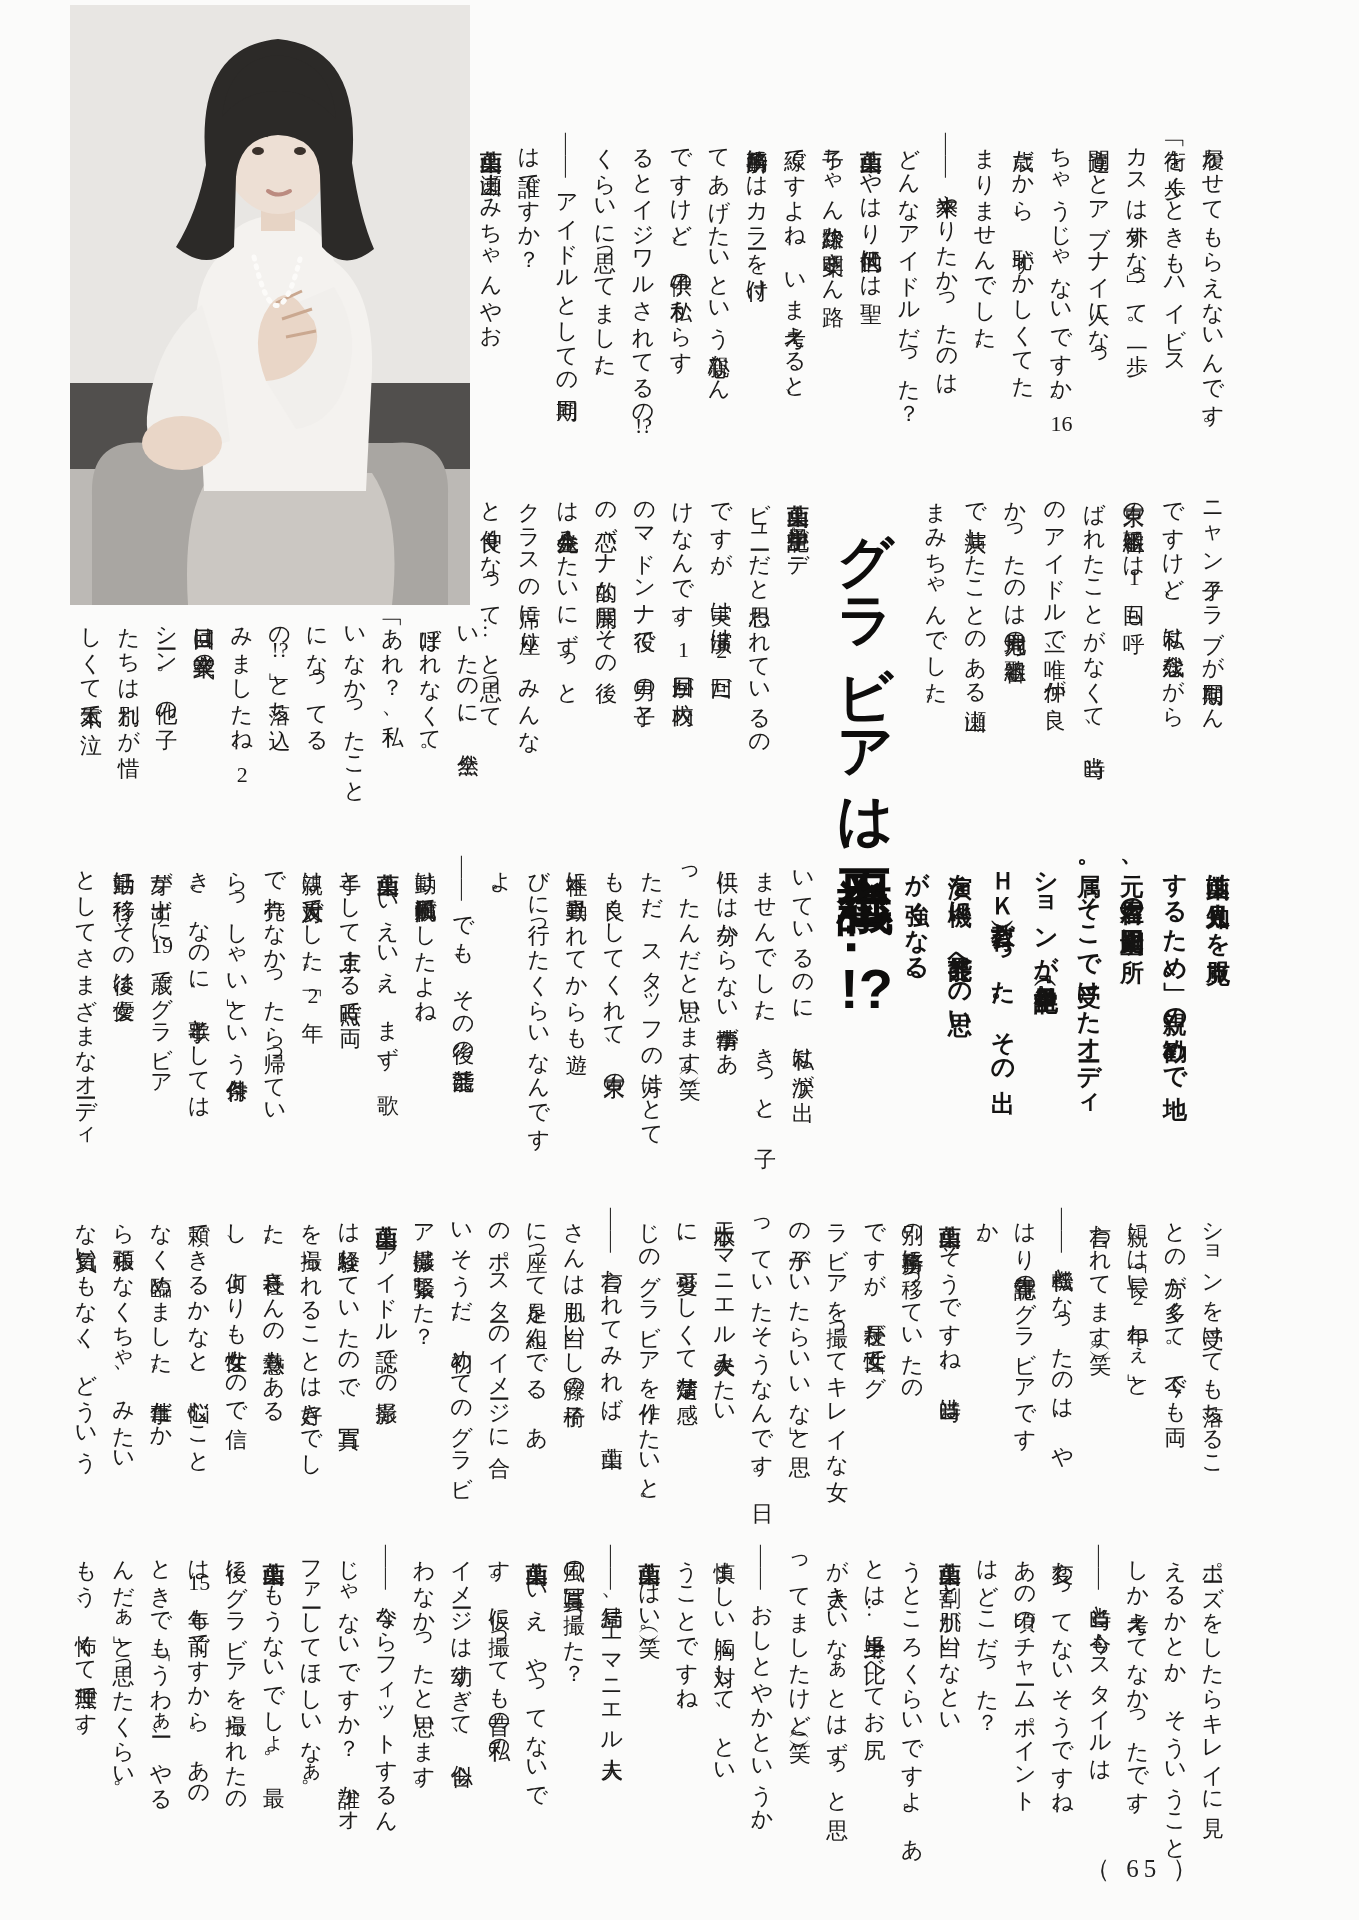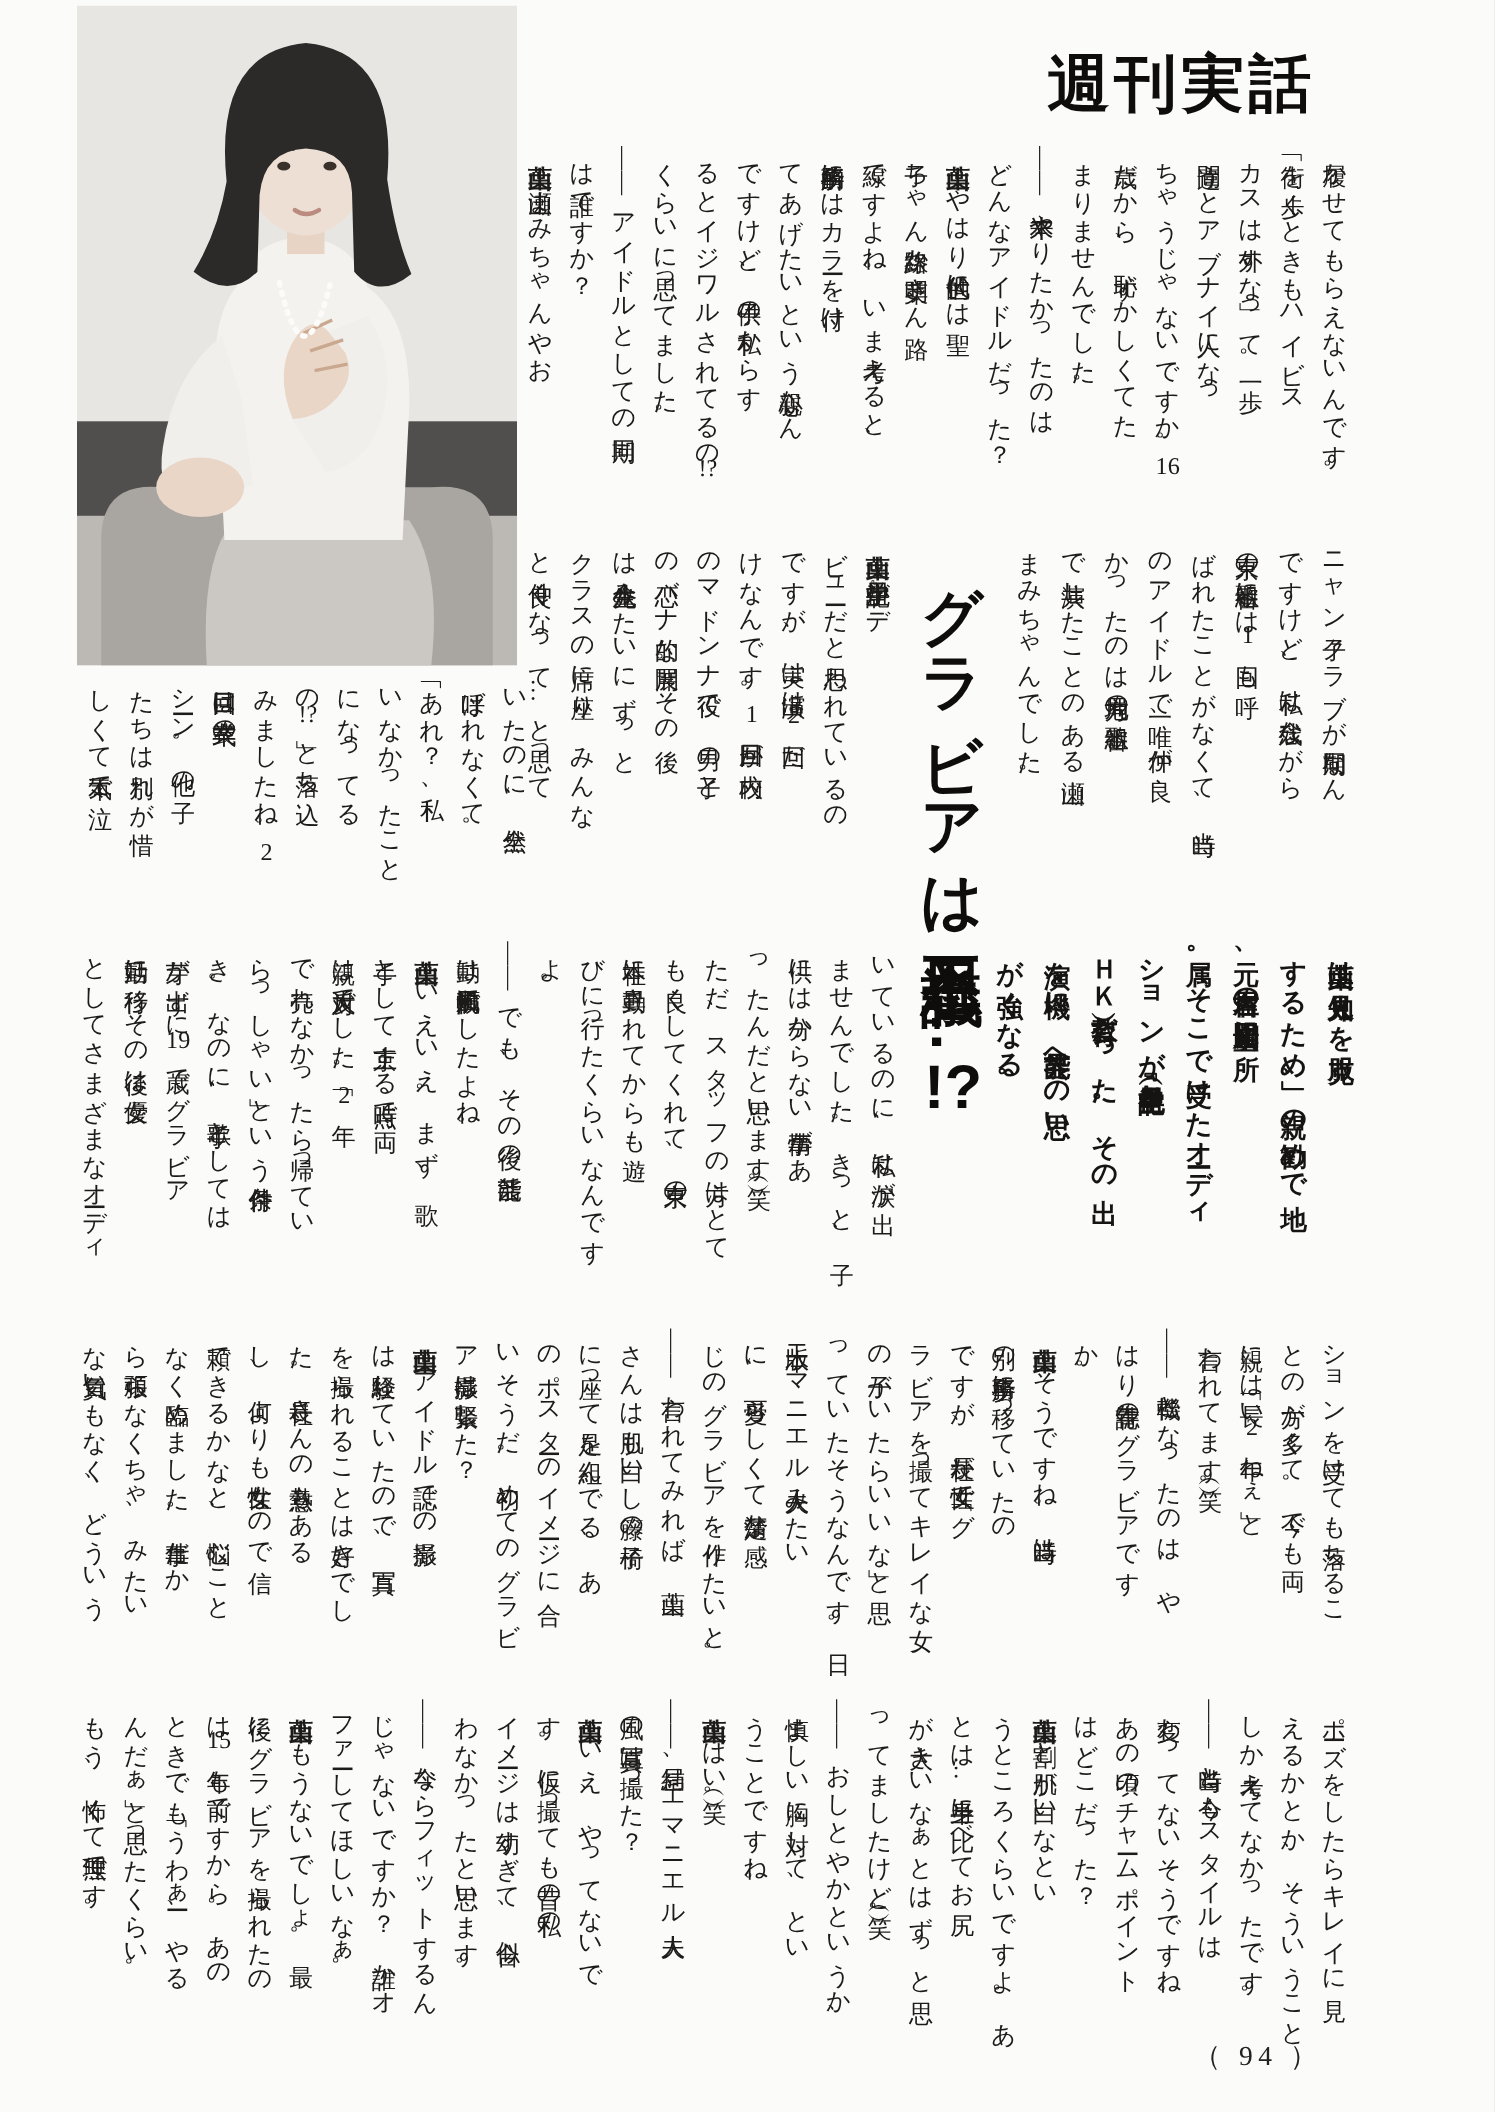--- a/index.html
+++ b/index.html
@@ -78,21 +78,20 @@
     <path d="M184,252 Q206,348 230,254" stroke="#fcfbf9" stroke-width="5" fill="none" stroke-dasharray="2,7" stroke-linecap="round"></path>
     <ellipse cx="208" cy="140" rx="56" ry="69" fill="#eddfd4"></ellipse>
     <path d="M178,132 Q188,126 198,131 M222,131 Q232,126 242,132" stroke="#4a3e36" stroke-width="3" fill="none"></path>
     <ellipse cx="188" cy="146" rx="6" ry="4" fill="#3a312b"></ellipse>
     <ellipse cx="230" cy="146" rx="6" ry="4" fill="#3a312b"></ellipse>
     <path d="M198,186 Q208,193 220,186" stroke="#bb8b80" stroke-width="4" fill="none" stroke-linecap="round"></path>
     <path d="M136,160 Q124,42 208,34 Q292,42 282,158 Q290,212 304,244 Q274,268 252,242 L250,170 Q248,132 208,130 Q170,132 166,172 L164,242 Q138,268 106,242 Q128,206 136,160 Z" fill="#2c2a28"></path>
     <path d="M152,112 Q158,54 208,50 Q262,56 266,114 Q238,84 208,86 Q174,86 152,112 Z" fill="#2c2a28"></path>
   </svg>
 
-  <div class="masthead">週刊実話</div>
 
   <section class="band b1">
       <div class="col">履かせてもらえないんです。</div>
       <div class="col">「街を歩くときもハイビス</div>
       <div class="col">カスは外すな」って。一歩</div>
       <div class="col">間違うとアブナイ人になっ</div>
       <div class="col">ちゃうじゃないですか。<span class="tcy">16</span></div>
       <div class="col">歳だから、恥ずかしくてた</div>
       <div class="col">まりませんでした。</div>
       <div class="col">――本来やりたかったのは</div>
@@ -242,14 +241,14 @@
       <div class="col">じゃないですか？　誰かオ</div>
       <div class="col">ファーしてほしいなぁ。</div>
       <div class="col"><span class="spk">葉山</span>　もうないでしょ。最</div>
       <div class="col">後にグラビアを撮られたの</div>
       <div class="col">は<span class="tcy">15</span>年も前ですから。あの</div>
       <div class="col">ときでも「うわぁー、やる</div>
       <div class="col">んだぁ」と思ったくらい。</div>
       <div class="col">もう、怖くて無理です。</div>
     </section>
 
-  <div class="pagenum">（ 94 ）</div>
+  <div class="pagenum">（ 65 ）</div>
 </div>
 
 </body></html>

